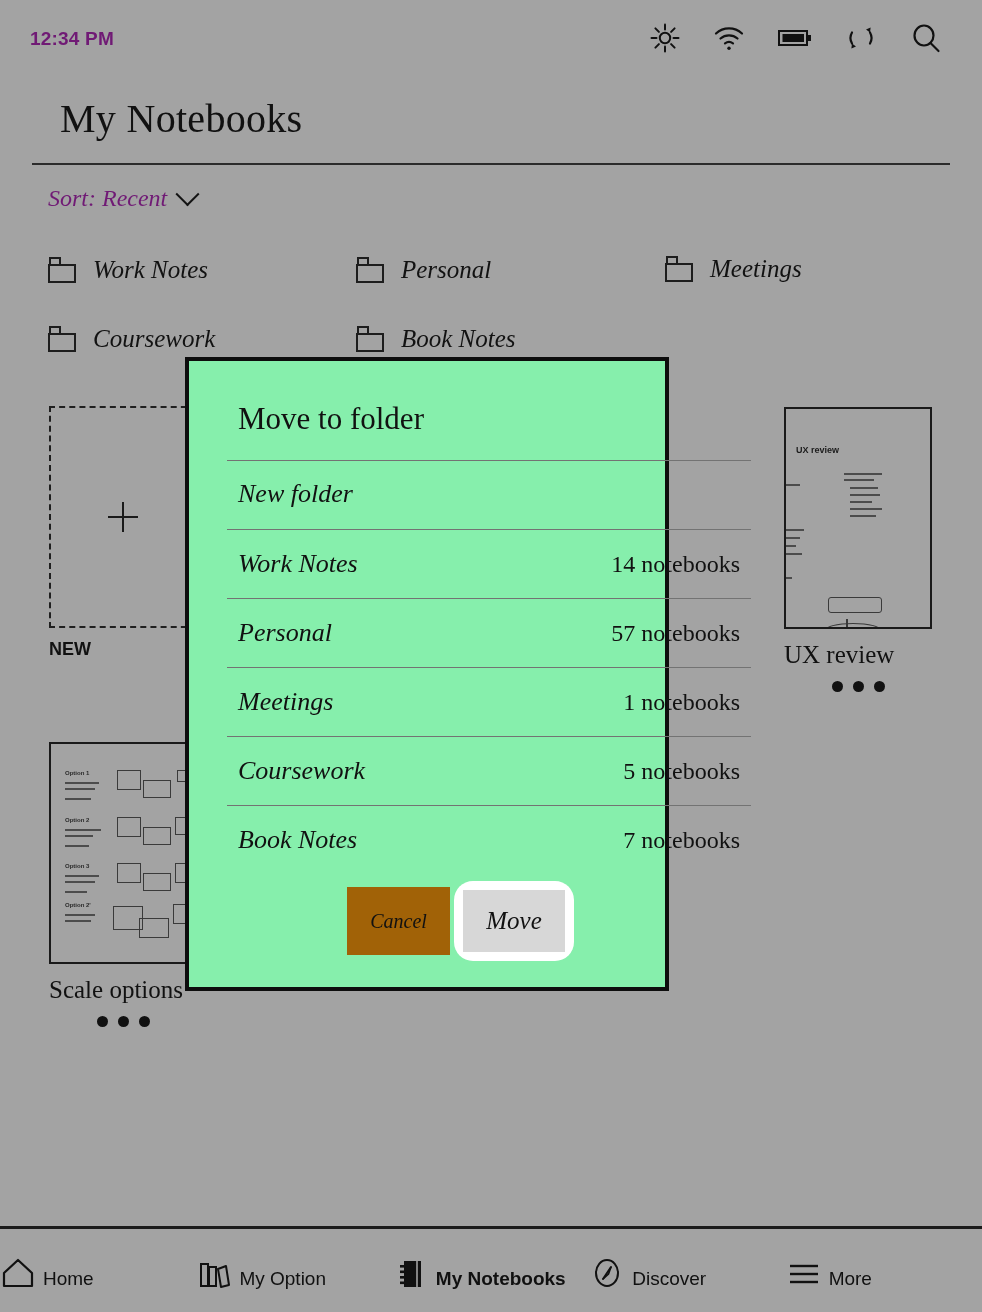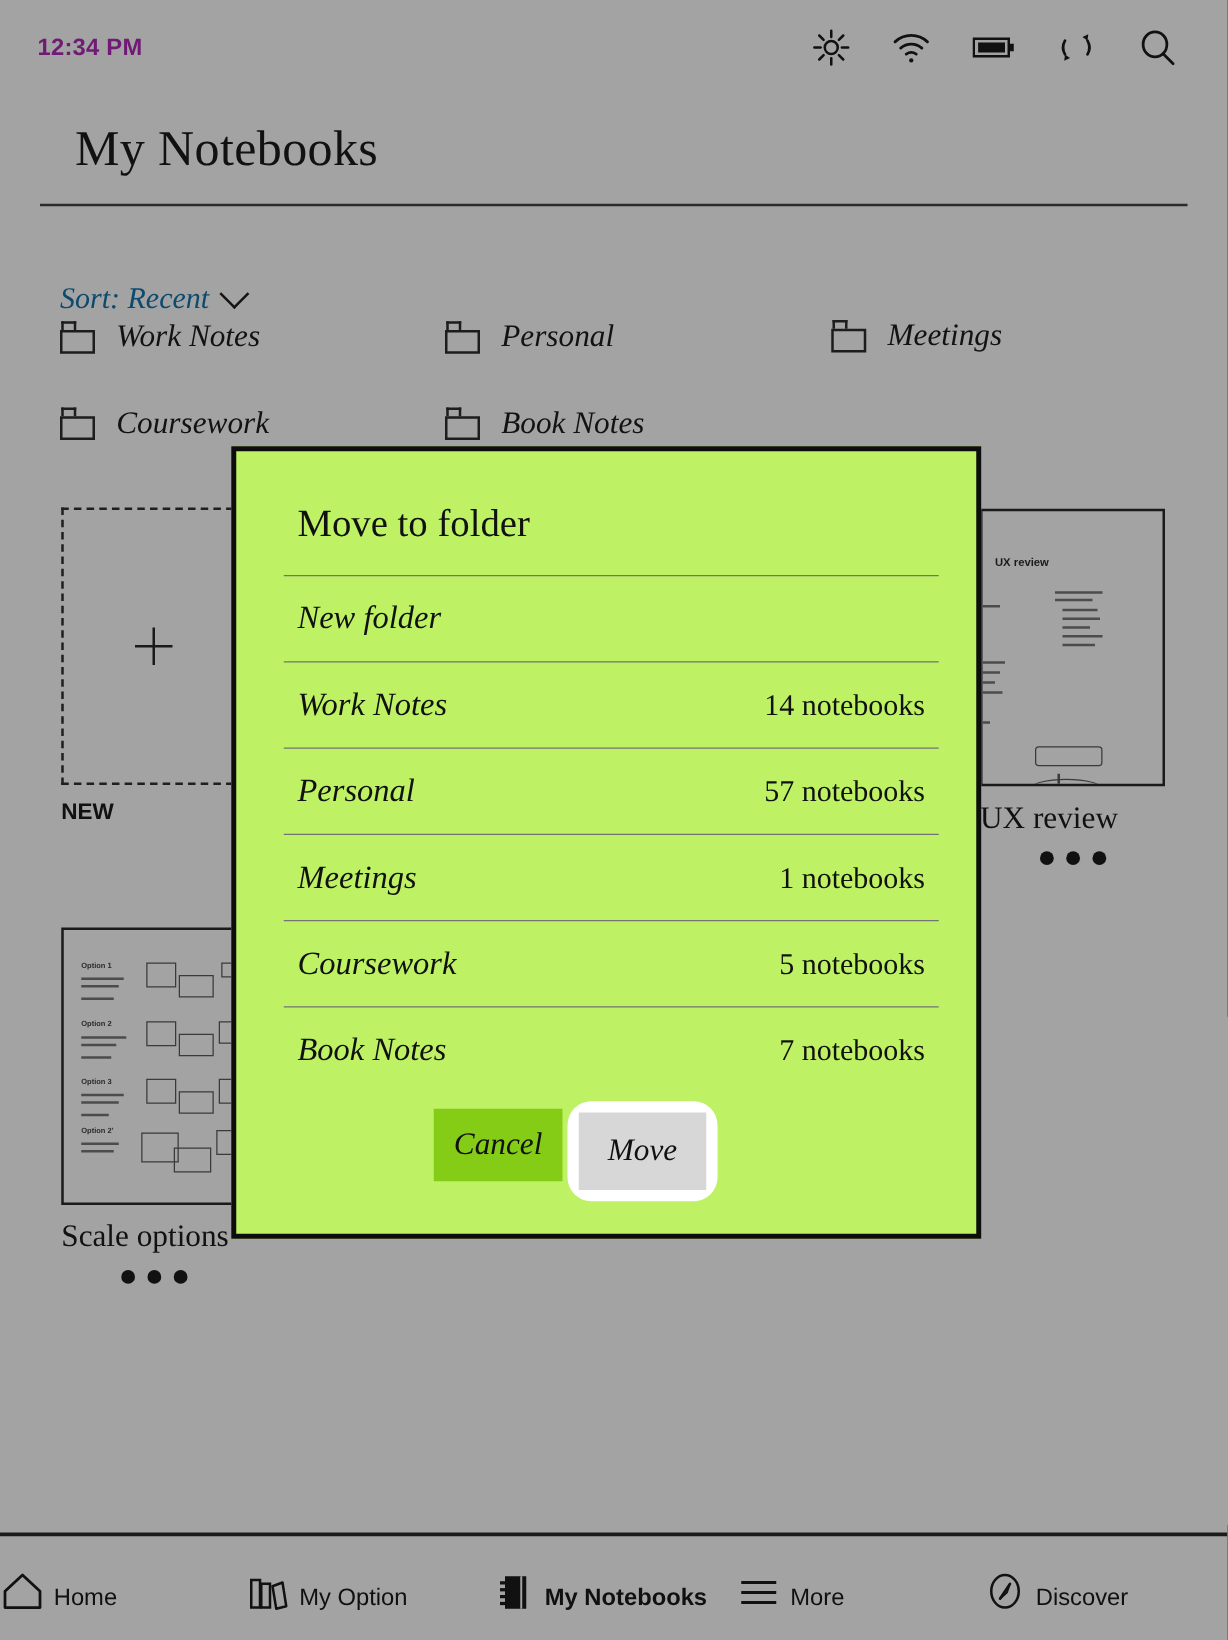--- a/index.html
+++ b/index.html
@@ -59,22 +59,21 @@
 
   
   .sort-row {
     position: absolute;
     left: 48px; top: 185px;
     display: flex;
     align-items: center;
     gap: 12px;
     font-size: 24px;
     font-style: italic;
-    color: #0c4a6e;
-    margin-top: 41px;
+    color: #701a75;
   }
   .chev {
     display: inline-block;
     width: 15px; height: 15px;
     border-right: 2px solid #141414;
     border-bottom: 2px solid #141414;
     transform: rotate(45deg) translate(-3px,-3px);
   }
 
   
@@ -195,22 +194,22 @@
     font-family: "Liberation Sans", sans-serif;
     font-size: 6px;
     font-weight: 700;
     color: #2a2a2a;
   }
 
   
   .modal {
     position: absolute;
     left: 185px; top: 357px;
-    width: 600px; height: 634px;
-    background: #bef264;
+    width: 484px; height: 634px;
+    background: #86efac;
     border: 4px solid #0d0d0d;
     box-sizing: border-box;
     z-index: 50;
   }
   .modal-title {
     position: absolute;
     left: 49px; top: 40px;
     font-size: 31px;
     color: #111;
   }
@@ -234,26 +233,26 @@
     color: #111;
   }
   .mrow .count {
     font-size: 24px;
     color: #111;
   }
 
   .btn-cancel {
     position: absolute;
     left: 347px; top: 887px;
-    width: 103px; height: 58px;
-    background: #84cc16;
+    width: 103px; height: 68px;
+    background: #a16207;
     display: flex;
     align-items: center;
     justify-content: center;
-    font-size: 25px;
+    font-size: 20px;
     font-style: italic;
     color: #111;
     box-sizing: border-box;
   }
   .btn-move-wrap {
     position: absolute;
     left: 454px; top: 881px;
     width: 120px; height: 80px;
     background: #ffffff;
     border-radius: 19px;
@@ -563,34 +562,34 @@
           <rect x="7" y="24.5" width="5" height="2.6" fill="#111"></rect>
           <line x1="24" y1="4" x2="24" y2="30" stroke="#a3a3a3" stroke-width="1.6"></line>
         </svg>
       </span>
       <span class="nlabel">My Notebooks</span>
     </div>
 
     <div class="navitem">
       <span class="nicon">
         <svg width="36" height="32" viewBox="0 0 36 32">
+          <ellipse cx="18" cy="16" rx="11" ry="13" fill="none" stroke="#111" stroke-width="2"></ellipse>
+          <path d="M22 10 L14 22" stroke="#111" stroke-width="2" stroke-linecap="round"></path>
+          <path d="M22 10 L19.5 17 L14 22" fill="none" stroke="#111" stroke-width="1.6"></path>
+        </svg>
+      </span>
+      <span class="nlabel">Discover</span>
+    </div>
+
+    <div class="navitem">
+      <span class="nicon">
+        <svg width="36" height="32" viewBox="0 0 36 32">
           <line x1="4" y1="9" x2="32" y2="9" stroke="#111" stroke-width="2.4"></line>
           <line x1="4" y1="17" x2="32" y2="17" stroke="#111" stroke-width="2.4"></line>
           <line x1="4" y1="25" x2="32" y2="25" stroke="#111" stroke-width="2.4"></line>
         </svg>
       </span>
       <span class="nlabel">More</span>
     </div>
 
-    <div class="navitem">
-      <span class="nicon">
-        <svg width="36" height="32" viewBox="0 0 36 32">
-          <ellipse cx="18" cy="16" rx="11" ry="13" fill="none" stroke="#111" stroke-width="2"></ellipse>
-          <path d="M22 10 L14 22" stroke="#111" stroke-width="2" stroke-linecap="round"></path>
-          <path d="M22 10 L19.5 17 L14 22" fill="none" stroke="#111" stroke-width="1.6"></path>
-        </svg>
-      </span>
-      <span class="nlabel">Discover</span>
-    </div>
-
   </div>
 
 </div>
 
 </body></html>

